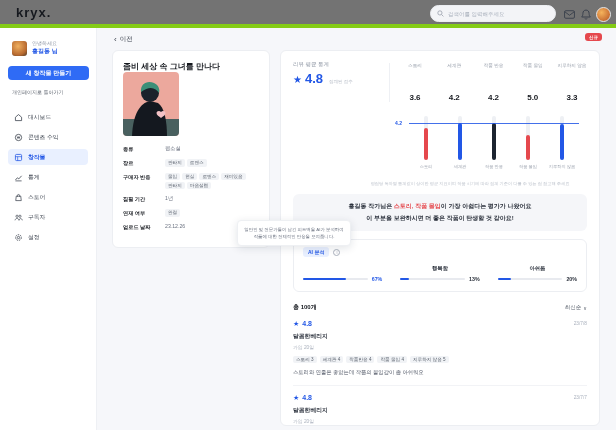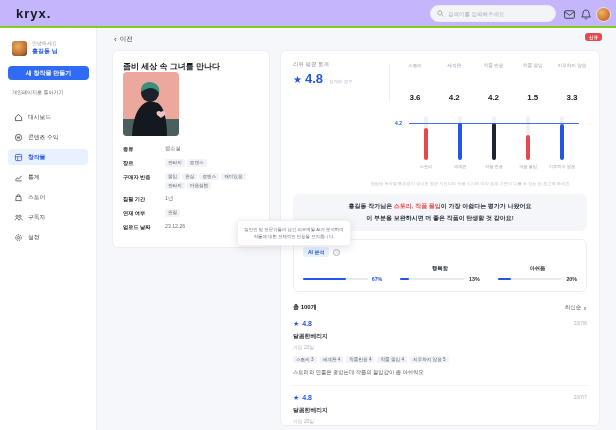--- a/index.html
+++ b/index.html
@@ -1,20 +1,20 @@
 <!DOCTYPE html>
 <html><head>
 <meta charset="utf-8">
 <style>
   * { margin:0; padding:0; box-sizing:border-box; font-family:"Liberation Sans","DejaVu Sans",sans-serif; }
   html,body { width:616px; height:430px; overflow:hidden; background:#f6f7fa; position:relative; }
 
   
-  .topbar { position:absolute; top:0; left:0; width:616px; height:28px; background:#c4b5fd;
-            border-bottom:2px solid #84cc16; display:flex; align-items:center; z-index:30; }
+  .topbar { position:absolute; top:0; left:0; width:616px; height:28px; background:#737373;
+            border-bottom:4px solid #84cc16; display:flex; align-items:center; z-index:30; }
   .logo { font-weight:800; font-size:13px; letter-spacing:1px; color:#15181e; margin-left:16px; }
   .search { position:absolute; left:430px; top:5px; width:126px; height:17px; background:#f3f4f7;
             border:1px solid #eceef2; border-radius:9px; display:flex; align-items:center; padding:0 6px; }
   .search input { border:0; outline:0; background:transparent; font-size:5.5px; color:#444; width:100%; }
   .search input::placeholder { color:#aab1bd; }
   .tb-ico { position:absolute; top:7px; width:14px; height:14px; color:#3a414d; display:flex; align-items:center; justify-content:center; cursor:pointer; }
   .tb-avatar { position:absolute; left:596px; top:6.5px; width:15px; height:15px; border-radius:50%;
                background:radial-gradient(circle at 35% 35%, #f5b35c, #c96f33 70%, #7a4a24); border:1px solid #e7e7e7; cursor:pointer; }
 
   
@@ -313,21 +313,21 @@
             <div class="metric">
               <div class="m-label">세계관</div>
               <div class="m-value">4.2</div>
             </div>
             <div class="metric">
               <div class="m-label">작품 반응</div>
               <div class="m-value">4.2</div>
             </div>
             <div class="metric">
               <div class="m-label">작품 몰입</div>
-              <div class="m-value">1.5</div>
+              <div class="m-value">5.0</div>
             </div>
             <div class="metric">
               <div class="m-label">지루하지 않음</div>
               <div class="m-value">3.3</div>
             </div>
           </div>
       </div>
 
       <div class="chart-wrap">
         <div class="chart" id="chart">

